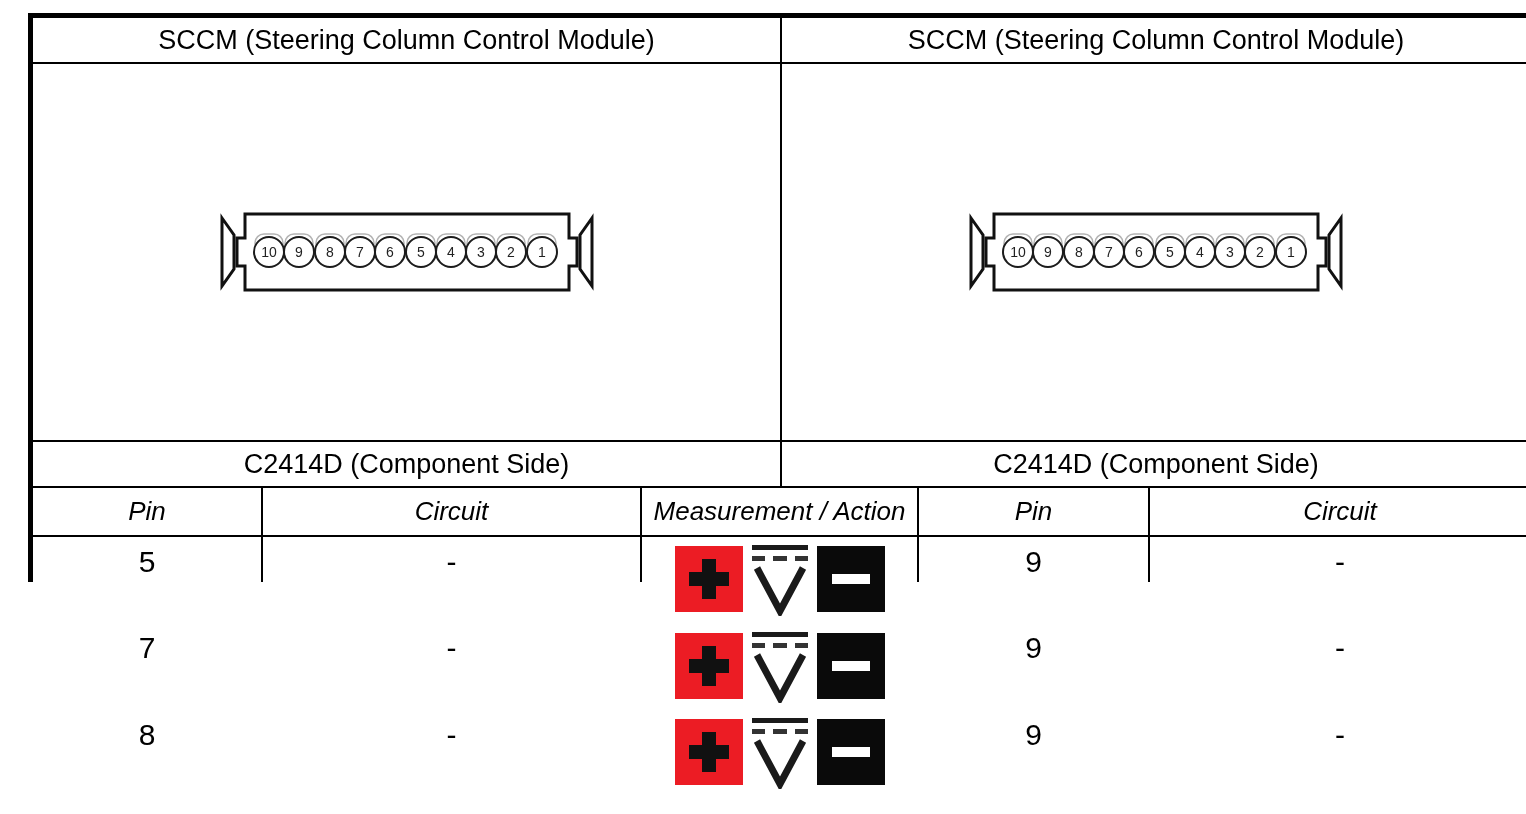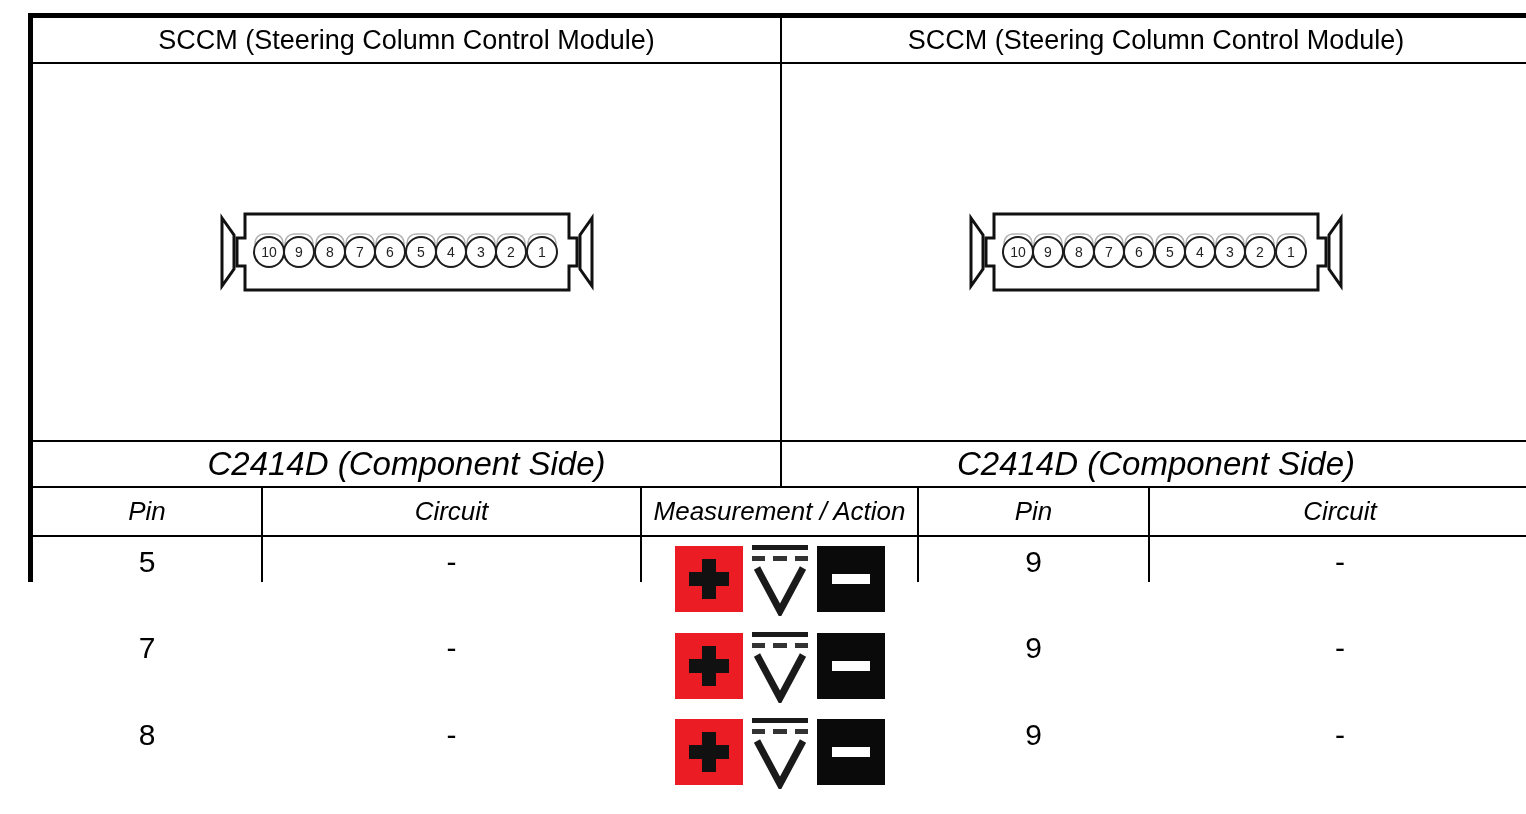--- a/index.html
+++ b/index.html
@@ -25,21 +25,21 @@
     background: #fff;
     display: flex;
     align-items: center;
     justify-content: center;
     overflow: hidden;
   }
   .span-left  { grid-column: 1 / 4; }
   .span-right { grid-column: 4 / 7; }
   .span-mid   { grid-column: 3 / 5; }
   .title-text { font-size: 27px; }
-  .label-text { font-size: 33px; font-style: italic; }
+  .label-text { font-size: 27px; }
   .header-text { font-size: 26px; font-style: italic; }
   .data-cell {
     align-items: flex-start;
     padding-top: 8px;
     box-sizing: border-box;
     font-size: 30px;
   }
   .meas-cell {
     display: flex;
     align-items: center;

